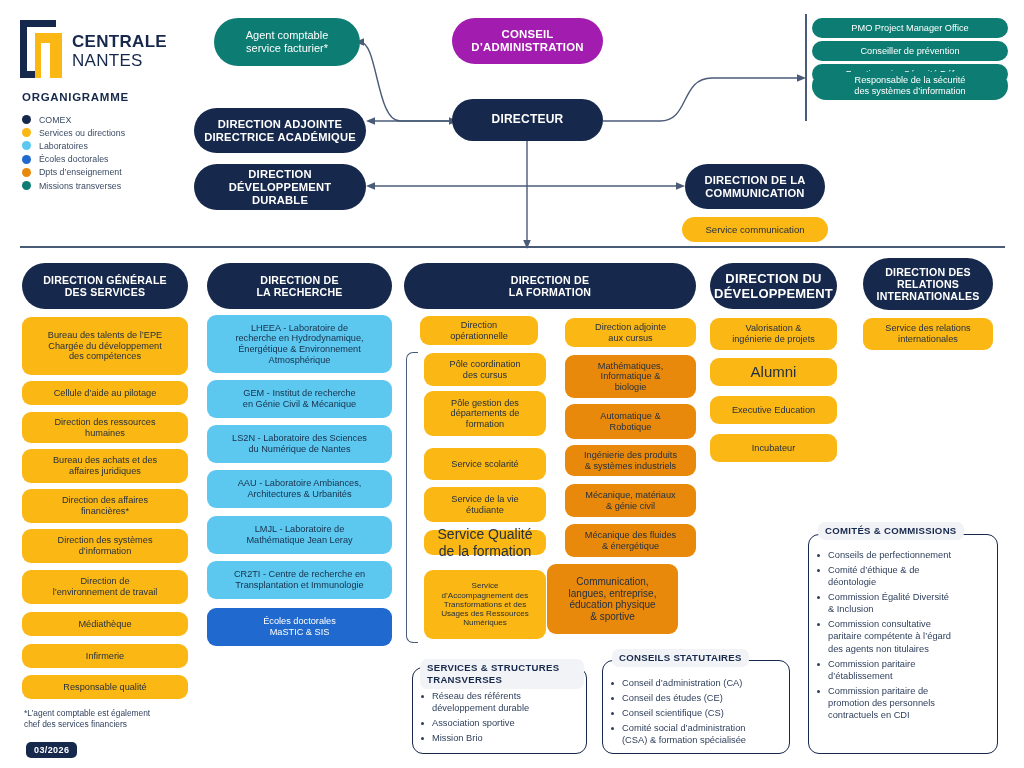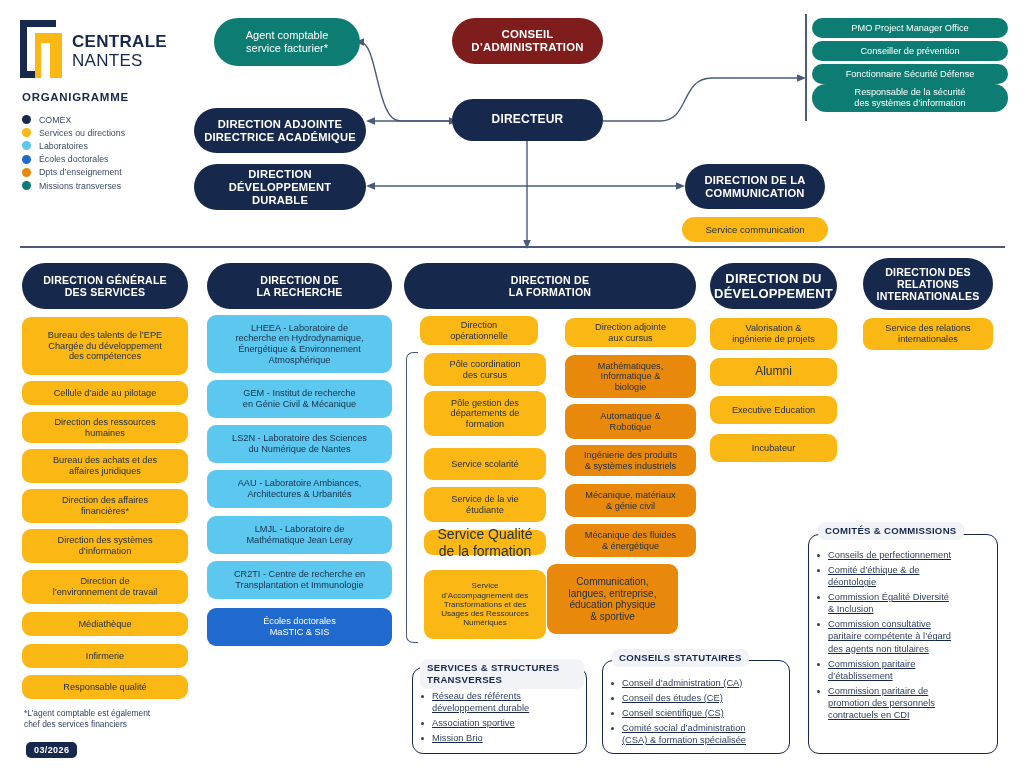--- a/index.html
+++ b/index.html
@@ -18,21 +18,21 @@
   
   .pill{
     position:absolute;box-sizing:border-box;
     border-radius:999px;
     display:flex;align-items:center;justify-content:center;
     text-align:center;
     line-height:1.16;
     padding:9px 8px;
   }
   .navy{background:#16284b;color:#ffffff;font-weight:bold;letter-spacing:.2px;}
-  .blue{background:#7f1d1d;color:#ffffff;font-weight:bold;letter-spacing:.2px;}
+  .blue{background:#a21caf;color:#ffffff;font-weight:bold;letter-spacing:.2px;}
   .edblue{background:#2069ce;color:#ffffff;}
   .teal{background:#0d7d73;color:#ffffff;}
   .amber{background:#fbb713;color:#25303f;}
   .orange{background:#e8890c;color:#25303f;}
   .cyan{background:#5cc7ef;color:#17304a;}
 
   
   #logo{left:20px;top:18px;width:128px;height:62px;}
   .logo-bracket{
     position:absolute;left:0;top:2px;width:36px;height:58px;
@@ -74,21 +74,20 @@
     border:1.4px solid #4a5b78;border-right:none;
     border-top-left-radius:7px;border-bottom-left-radius:7px;
   }
   #teal-bar{position:absolute;left:805px;top:14px;width:2px;height:107px;background:#4a5b78;}
 
   
   .panel{
     position:absolute;box-sizing:border-box;
     border:1.5px solid #16284b;border-radius:11px;
     background:#ffffff;
-    text-decoration:underline;
   }
   .panel-title{
     position:absolute;
     background:#f2f3f6;
     font-size:9.6px;font-weight:bold;letter-spacing:.3px;
     color:#16284b;
     padding:3px 7px;border-radius:7px;
     line-height:1.25;
   }
   .panel ul{margin:0;padding:0;list-style:none;}
@@ -186,21 +185,21 @@
   <div class="pill navy" style="left:194px;top:164px;width:172px;height:46px;font-size:11.2px;">DIRECTION<br>DÉVELOPPEMENT<br>DURABLE</div>
 
   <div class="pill navy" style="left:685px;top:164px;width:140px;height:45px;font-size:11.2px;">DIRECTION DE LA<br>COMMUNICATION</div>
 
   <div class="pill amber" style="left:682px;top:217px;width:146px;height:25px;font-size:9.6px;">Service communication</div>
 
   <div id="missions-transverses">
       <div class="sub teal" style="left: 812px; top: 18px; width: 196px; height: 20px; font-size: 9.2px; border-radius: 999px;">PMO Project Manager Office</div>
       <div class="sub teal" style="left: 812px; top: 41px; width: 196px; height: 20px; font-size: 9.2px; border-radius: 999px;">Conseiller de prévention</div>
       <div class="sub teal" style="left: 812px; top: 64px; width: 196px; height: 20px; font-size: 9.2px; border-radius: 999px;">Fonctionnaire Sécurité Défense</div>
-      <div class="sub teal" style="left: 812px; top: 84px; width: 196px; height: 28px; font-size: 9.2px; border-radius: 999px;">Responsable de la sécurité<br>des systèmes d’information</div>
+      <div class="sub teal" style="left: 812px; top: 72px; width: 196px; height: 28px; font-size: 9.2px; border-radius: 999px;">Responsable de la sécurité<br>des systèmes d’information</div>
     </div>
 
   <div class="pill navy" style="left:22px;top:263px;width:166px;height:46px;font-size:10.6px;">DIRECTION GÉNÉRALE<br>DES SERVICES</div>
   <div id="col1-items">
       <div class="sub amber" style="left: 22px; top: 317px; width: 166px; height: 58px; font-size: 9.2px;">Bureau des talents de l’EPE<br>Chargée du développement<br>des compétences</div>
       <div class="sub amber" style="left: 22px; top: 381px; width: 166px; height: 24px; font-size: 9.2px;">Cellule d’aide au pilotage</div>
       <div class="sub amber" style="left: 22px; top: 412px; width: 166px; height: 31px; font-size: 9.2px;">Direction des ressources<br>humaines</div>
       <div class="sub amber" style="left: 22px; top: 449px; width: 166px; height: 34px; font-size: 9.2px;">Bureau des achats et des<br>affaires juridiques</div>
       <div class="sub amber" style="left: 22px; top: 489px; width: 166px; height: 34px; font-size: 9.2px;">Direction des affaires<br>financières*</div>
       <div class="sub amber" style="left: 22px; top: 529px; width: 166px; height: 34px; font-size: 9.2px;">Direction des systèmes<br>d’information</div>
@@ -238,21 +237,21 @@
       <div class="sub orange" style="left: 565px; top: 404px; width: 131px; height: 35px; font-size: 9.2px;">Automatique &amp;<br>Robotique</div>
       <div class="sub orange" style="left: 565px; top: 445px; width: 131px; height: 31px; font-size: 9.2px;">Ingénierie des produits<br>&amp; systèmes industriels</div>
       <div class="sub orange" style="left: 565px; top: 484px; width: 131px; height: 33px; font-size: 9.2px;">Mécanique, matériaux<br>&amp; génie civil</div>
       <div class="sub orange" style="left: 565px; top: 524px; width: 131px; height: 33px; font-size: 9.2px;">Mécanique des fluides<br>&amp; énergétique</div>
       <div class="sub orange" style="left: 547px; top: 564px; width: 131px; height: 70px; font-size: 10px;">Communication,<br>langues, entreprise,<br>éducation physique<br>&amp; sportive</div>
     </div>
 
   <div class="pill navy" style="left:710px;top:263px;width:127px;height:46px;font-size:13px;">DIRECTION DU<br>DÉVELOPPEMENT</div>
   <div id="col4-items">
       <div class="sub amber" style="left: 710px; top: 318px; width: 127px; height: 32px; font-size: 9.2px;">Valorisation &amp;<br>ingénierie de projets</div>
-      <div class="sub amber" style="left: 710px; top: 358px; width: 127px; height: 28px; font-size: 12px;">Alumni</div>
+      <div class="sub amber" style="left: 710px; top: 358px; width: 127px; height: 28px; font-size: 15px;">Alumni</div>
       <div class="sub amber" style="left: 710px; top: 396px; width: 127px; height: 28px; font-size: 9.2px;">Executive Education</div>
       <div class="sub amber" style="left: 710px; top: 434px; width: 127px; height: 28px; font-size: 9.2px;">Incubateur</div>
     </div>
 
   <div class="pill navy" style="left:863px;top:258px;width:130px;height:52px;font-size:10.6px;">DIRECTION DES<br>RELATIONS<br>INTERNATIONALES</div>
   <div id="col5-items">
       <div class="sub amber" style="left: 863px; top: 318px; width: 130px; height: 32px; font-size: 9.2px;">Service des relations<br>internationales</div>
     </div>
 
   <div class="panel" style="left:412px;top:667px;width:175px;height:87px;">

